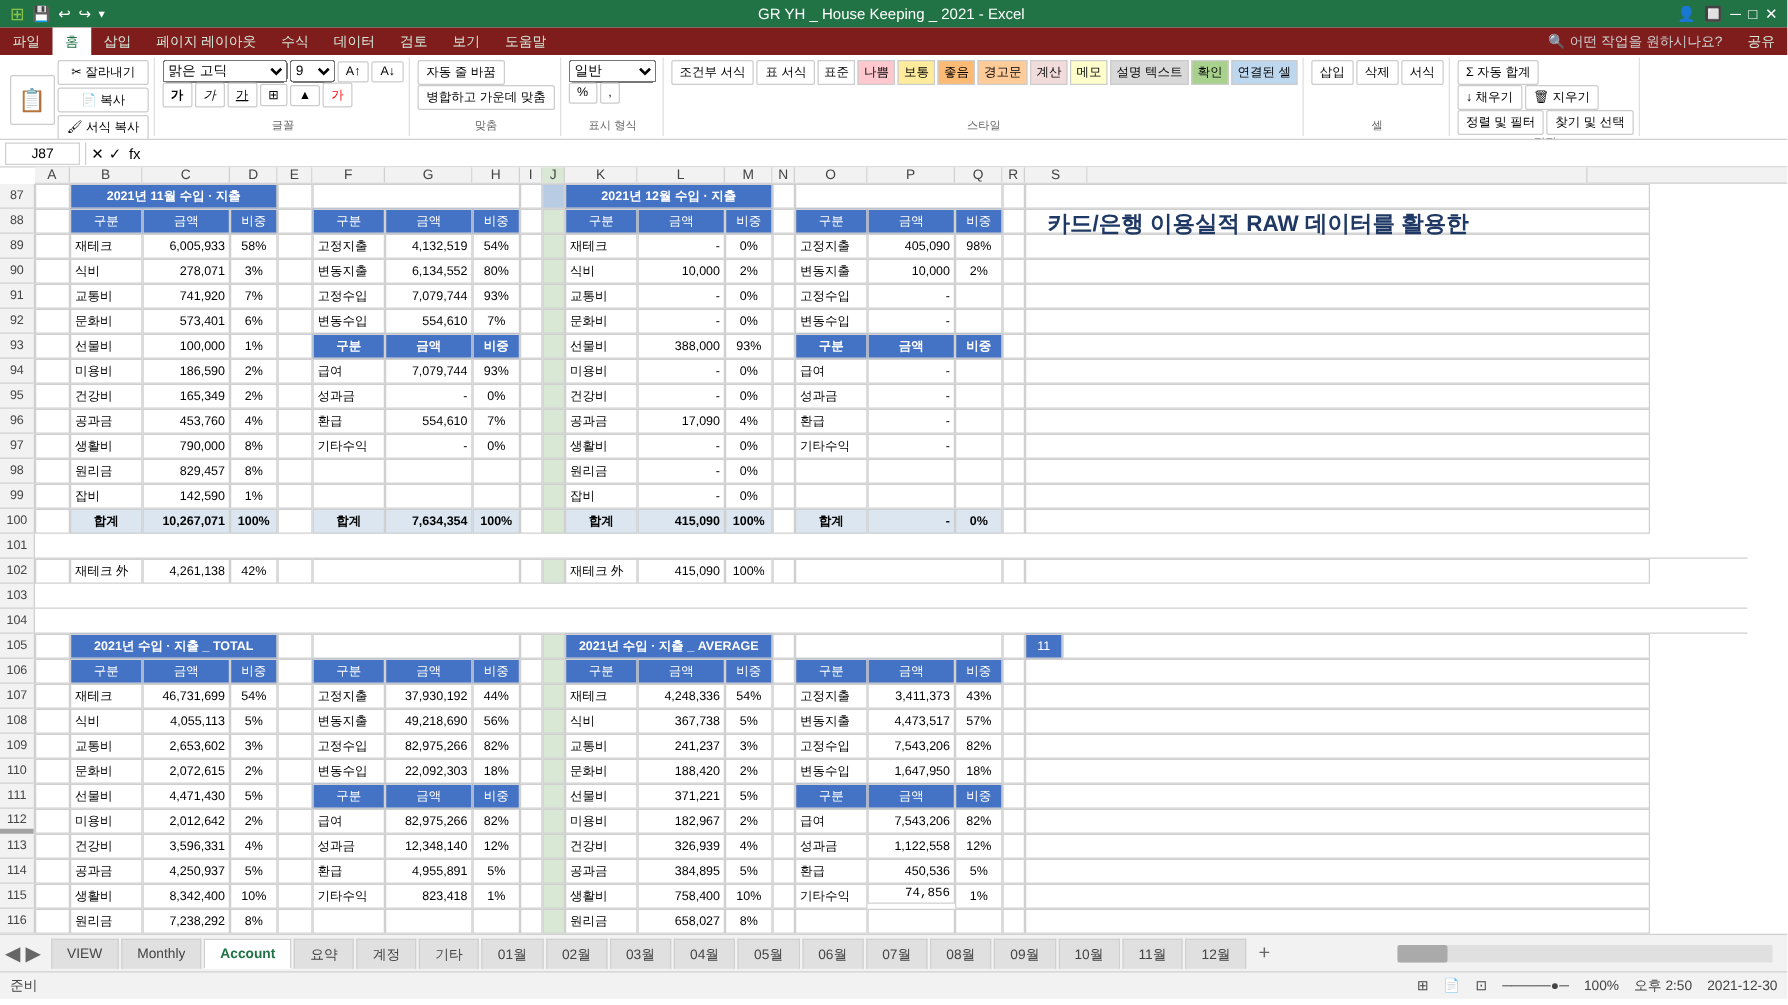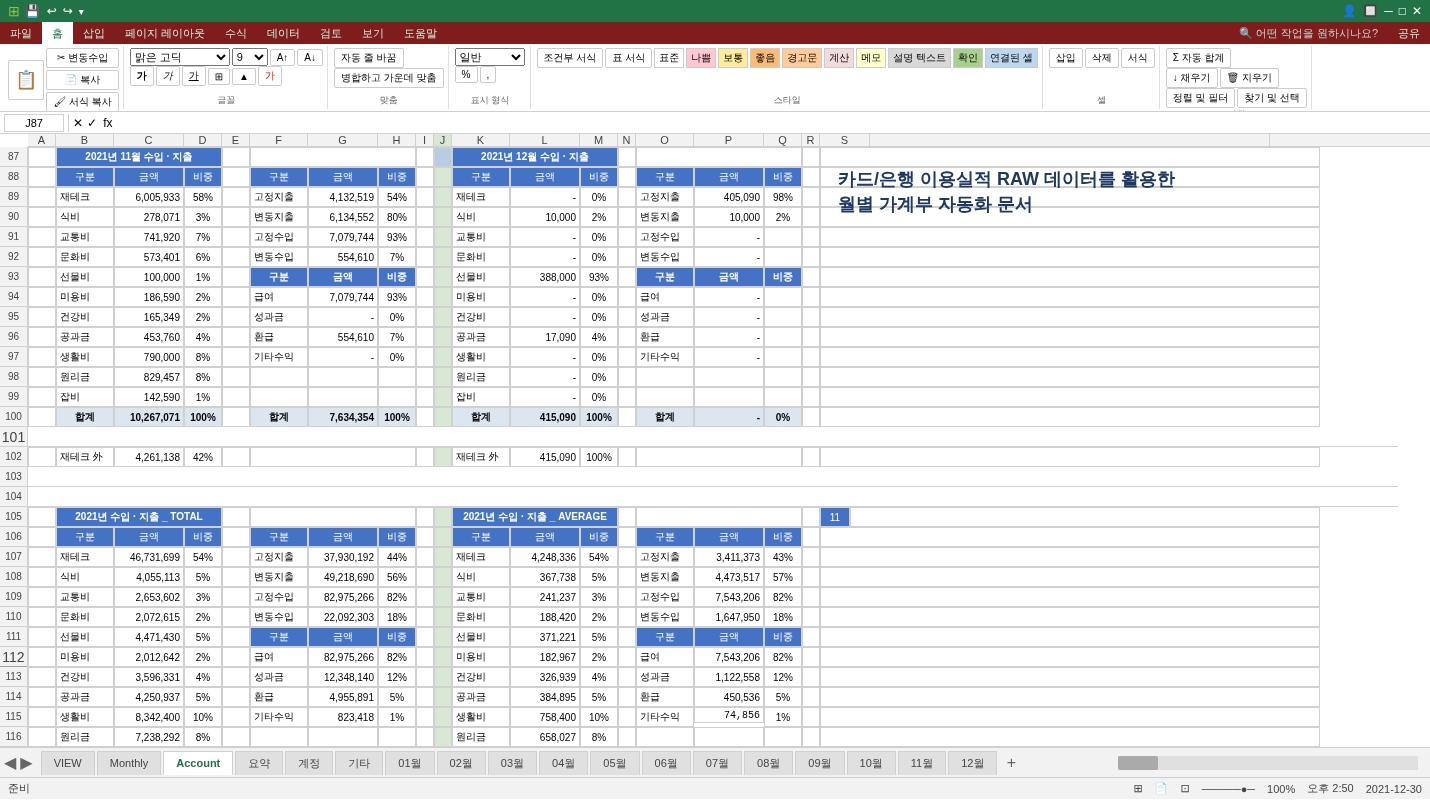--- a/index.html
+++ b/index.html
@@ -64,20 +64,21 @@
 <body>
 
 <div class="title-bar">
   <div class="title-bar-left">
     <span style="color:#8bc34a; font-size:14px;">⊞</span>
     <span style="font-size:12px;">💾</span>
     <span style="font-size:12px;">↩</span>
     <span style="font-size:12px;">↪</span>
     <span style="font-size:10px;">▾</span>
   </div>
+  <div class="title-bar-center">GR YH _ House Keeping _ 2021  -  Excel</div>
   <div class="title-bar-right">
     <span>👤</span>
     <span>🔲</span>
     <span>─</span>
     <span>□</span>
     <span>✕</span>
   </div>
 </div>
 
 <div class="ribbon-tabs">
@@ -94,21 +95,21 @@
   <span class="ribbon-tab" style="color:#ccc;">🔍 어떤 작업을 원하시나요?</span>
   <span class="ribbon-tab">공유</span>
 </div>
 
 <div class="ribbon-content" style="height:68px; overflow:hidden;">
 
   <div class="ribbon-group" style="min-width:80px;">
     <div class="ribbon-row">
       <button class="rb" style="font-size:18px; height:40px;">📋</button>
       <div style="display:flex; flex-direction:column; gap:2px;">
-        <button class="rb">✂ 변동수입</button>
+        <button class="rb">✂ 잘라내기</button>
         <button class="rb">📄 복사</button>
         <button class="rb">🖌 서식 복사</button>
       </div>
     </div>
 
   </div>
 
   <div class="ribbon-group" style="min-width:160px;">
     <div class="ribbon-row">
       <select style="width:100px; font-size:11px; height:18px;">
@@ -241,32 +242,32 @@
     <div style="height:20px; border-bottom:1px solid #d0d0d0; display:flex; align-items:center; justify-content:center; font-size:10px; color:#444;">91</div>
     <div style="height:20px; border-bottom:1px solid #d0d0d0; display:flex; align-items:center; justify-content:center; font-size:10px; color:#444;">92</div>
     <div style="height:20px; border-bottom:1px solid #d0d0d0; display:flex; align-items:center; justify-content:center; font-size:10px; color:#444;">93</div>
     <div style="height:20px; border-bottom:1px solid #d0d0d0; display:flex; align-items:center; justify-content:center; font-size:10px; color:#444;">94</div>
     <div style="height:20px; border-bottom:1px solid #d0d0d0; display:flex; align-items:center; justify-content:center; font-size:10px; color:#444;">95</div>
     <div style="height:20px; border-bottom:1px solid #d0d0d0; display:flex; align-items:center; justify-content:center; font-size:10px; color:#444;">96</div>
     <div style="height:20px; border-bottom:1px solid #d0d0d0; display:flex; align-items:center; justify-content:center; font-size:10px; color:#444;">97</div>
     <div style="height:20px; border-bottom:1px solid #d0d0d0; display:flex; align-items:center; justify-content:center; font-size:10px; color:#444;">98</div>
     <div style="height:20px; border-bottom:1px solid #d0d0d0; display:flex; align-items:center; justify-content:center; font-size:10px; color:#444;">99</div>
     <div style="height:20px; border-bottom:1px solid #d0d0d0; display:flex; align-items:center; justify-content:center; font-size:10px; color:#444;">100</div>
-    <div style="height:20px; border-bottom:1px solid #d0d0d0; display:flex; align-items:center; justify-content:center; font-size:14px; color:#444;">101</div>
+    <div style="height:20px; border-bottom:1px solid #d0d0d0; display:flex; align-items:center; justify-content:center; font-size:10px; color:#444;">101</div>
     <div style="height:20px; border-bottom:1px solid #d0d0d0; display:flex; align-items:center; justify-content:center; font-size:10px; color:#444;">102</div>
     <div style="height:20px; border-bottom:1px solid #d0d0d0; display:flex; align-items:center; justify-content:center; font-size:10px; color:#444;">103</div>
     <div style="height:20px; border-bottom:1px solid #d0d0d0; display:flex; align-items:center; justify-content:center; font-size:10px; color:#444;">104</div>
     <div style="height:20px; border-bottom:1px solid #d0d0d0; display:flex; align-items:center; justify-content:center; font-size:10px; color:#444;">105</div>
     <div style="height:20px; border-bottom:1px solid #d0d0d0; display:flex; align-items:center; justify-content:center; font-size:10px; color:#444;">106</div>
     <div style="height:20px; border-bottom:1px solid #d0d0d0; display:flex; align-items:center; justify-content:center; font-size:10px; color:#444;">107</div>
     <div style="height:20px; border-bottom:1px solid #d0d0d0; display:flex; align-items:center; justify-content:center; font-size:10px; color:#444;">108</div>
     <div style="height:20px; border-bottom:1px solid #d0d0d0; display:flex; align-items:center; justify-content:center; font-size:10px; color:#444;">109</div>
     <div style="height:20px; border-bottom:1px solid #d0d0d0; display:flex; align-items:center; justify-content:center; font-size:10px; color:#444;">110</div>
     <div style="height:20px; border-bottom:1px solid #d0d0d0; display:flex; align-items:center; justify-content:center; font-size:10px; color:#444;">111</div>
-    <div style="height:20px; border-bottom:1px solid #a3a3a3; display:flex; align-items:center; justify-content:center; font-size:14px; color:#444;">112</div>
+    <div style="height:20px; border-bottom:4px solid #a3a3a3; display:flex; align-items:center; justify-content:center; font-size:10px; color:#444;">112</div>
     <div style="height:20px; border-bottom:1px solid #d0d0d0; display:flex; align-items:center; justify-content:center; font-size:10px; color:#444;">113</div>
     <div style="height:20px; border-bottom:1px solid #d0d0d0; display:flex; align-items:center; justify-content:center; font-size:10px; color:#444;">114</div>
     <div style="height:20px; border-bottom:1px solid #d0d0d0; display:flex; align-items:center; justify-content:center; font-size:10px; color:#444;">115</div>
     <div style="height:20px; border-bottom:1px solid #d0d0d0; display:flex; align-items:center; justify-content:center; font-size:10px; color:#444;">116</div>
 
   </div>
 
   <div style="flex:1; overflow:auto; position:relative;">
     <div style="display:flex; gap:0; min-width:1370px;">
 
@@ -849,21 +850,20 @@
               <div style="width: 500px; border: 1px solid rgb(208, 208, 208); height: 20px; font-size: 10px; display: flex; align-items: center; padding-left: 3px; padding-right: 0px; justify-content: flex-start;"></div>
             </div>
           </div>
 
       </div>
 
     </div>
 
     <div style="position:absolute; top:0; left:800px; padding:20px 10px; pointer-events:none;">
       <div class="title-text">카드/은행 이용실적 RAW 데이터를 활용한</div>
-      <div class="title-text">월별 가계부 자동화 문서</div>
     </div>
 
   </div>
 </div>
 
 <div class="sheet-tabs-bar">
   <span style="font-size:16px; cursor:pointer; margin-right:4px; color:#666;">◀</span>
   <span style="font-size:16px; cursor:pointer; margin-right:8px; color:#666;">▶</span>
   <div class="sheet-tab">VIEW</div>
   <div class="sheet-tab">Monthly</div>

